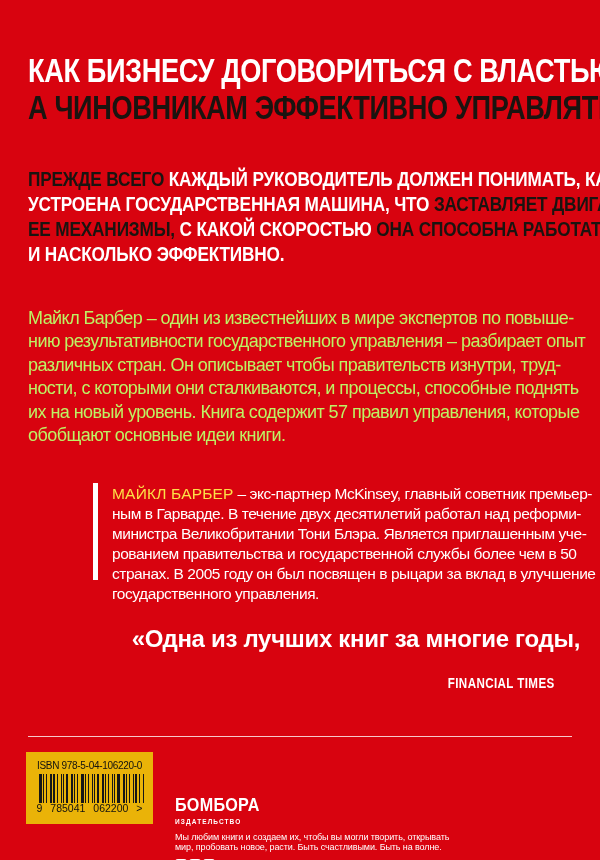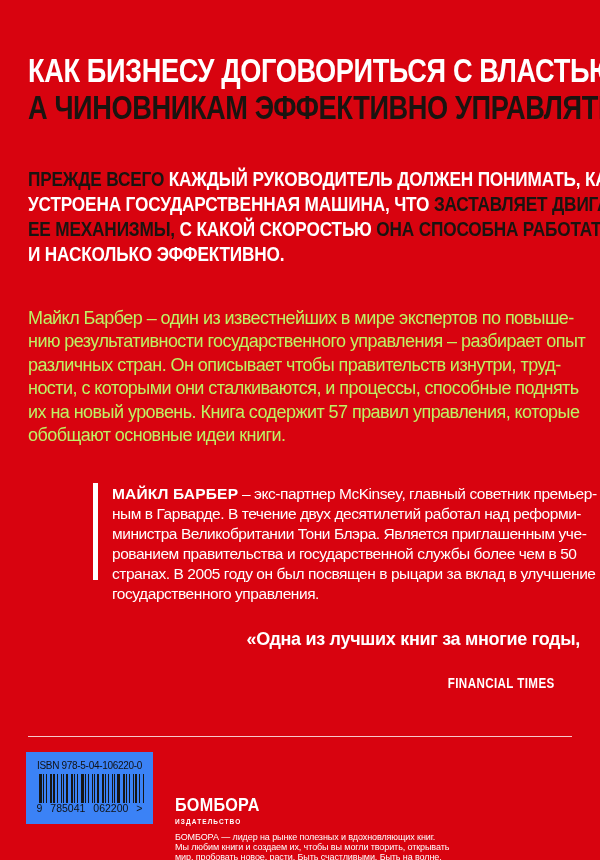--- a/index.html
+++ b/index.html
@@ -5,47 +5,47 @@
   html,body{margin:0;padding:0;background:#555;}
   #cover{
     position:relative;width:600px;height:860px;margin:0 auto;
     background:#d8030f;overflow:hidden;
     font-family:"Liberation Sans","DejaVu Sans",sans-serif;
   }
   .abs{position:absolute;}
   .line{white-space:nowrap;}
   .run-w{color:#ffffff;}
   .run-b{color:#1a1410;}
-  .run-lead{color:#ffffff;font-weight:700;letter-spacing:.2px;}
+  .run-lead{color:#fde047;font-weight:400;letter-spacing:.2px;}
 
   
   #headline{left:28px;top:52px;font-weight:700;font-size:34px;line-height:37px;
     transform:scaleX(.8);transform-origin:0 0;letter-spacing:-.5px;}
 
   
   #intro{left:28px;top:166px;font-weight:700;font-size:21px;line-height:25px;
     transform:scaleX(.82);transform-origin:0 0;letter-spacing:-.2px;}
 
   
   #summary{left:28px;top:307px;color:#bef264;font-size:18px;line-height:23.4px;letter-spacing:-.55px;}
 
   
   #bio-bar{left:93px;top:483px;width:5px;height:97px;background:#ffffff;}
   #bio-text{left:112px;top:484px;color:#fff;font-size:15.5px;line-height:20px;letter-spacing:-.45px;}
 
   
-  #quote{right:20px;top:629px;color:#fff;font-weight:700;font-size:18px;line-height:20.5px;
+  #quote{right:20px;top:629px;color:#fff;font-weight:700;font-size:24px;line-height:20.5px;
     text-align:right;letter-spacing:-.3px;}
   #quote-attribution{right:45px;top:675px;color:#fff;font-weight:700;font-size:14.5px;
     letter-spacing:.5px;transform:scaleX(.8);transform-origin:100% 0;white-space:nowrap;}
 
   #divider{left:28px;top:736px;width:544px;height:1px;background:rgba(255,255,255,.78);}
 
   
-  #barcode-box{left:26px;top:752px;width:127px;height:72px;background:#3b82f6;}
+  #barcode-box{left:26px;top:752px;width:127px;height:72px;background:#eab308;}
   #isbn-label{margin-top:8px;text-align:center;color:#111;font-size:10px;letter-spacing:-.3px;white-space:nowrap;}
   #barcode-bars{display:flex;align-items:stretch;height:29px;margin:3px 8px 0 13px;overflow:hidden;}
   .bar{display:block;background:#161616;height:100%;flex:0 0 auto;}
   #barcode-digits{margin-top:-1px;text-align:center;color:#111;font-size:10.5px;word-spacing:5px;white-space:nowrap;}
 
   
   #publisher{left:175px;top:794px;color:#fff;}
   #publisher-name{font-weight:700;font-size:19px;letter-spacing:.3px;
     transform:scaleX(.85);transform-origin:0 0;white-space:nowrap;}
   #publisher-tagline{font-weight:700;font-size:6.5px;letter-spacing:1.1px;margin-top:2px;}
@@ -136,21 +136,20 @@
         <span class="bar" style="width: 1px; margin-right: 3px;"></span>
         <span class="bar" style="width: 1px; margin-right: 1px;"></span>
       </div>
     <div id="barcode-digits">9 785041 062200 &gt;</div>
   </div>
 
   <div id="publisher" class="abs">
     <div id="publisher-name">БОМБОРА</div>
     <div id="publisher-tagline">ИЗДАТЕЛЬСТВО</div>
     <div id="publisher-description">
-        <div class="line">БОМБОРА — лидер на рынке полезных и вдохновляющих книг.</div>
         <div class="line">Мы любим книги и создаем их, чтобы вы могли творить, открывать</div>
         <div class="line">мир, пробовать новое, расти. Быть счастливыми. Быть на волне.</div>
       </div>
     <div id="social-row">
       <span class="ic">f</span>
       <span class="ic" style="font-size:7px;">vk</span>
       <span class="ic">
           <span class="ic-ig-circle"></span>
         </span>
       <span id="social-handle">bomborabooks</span>

